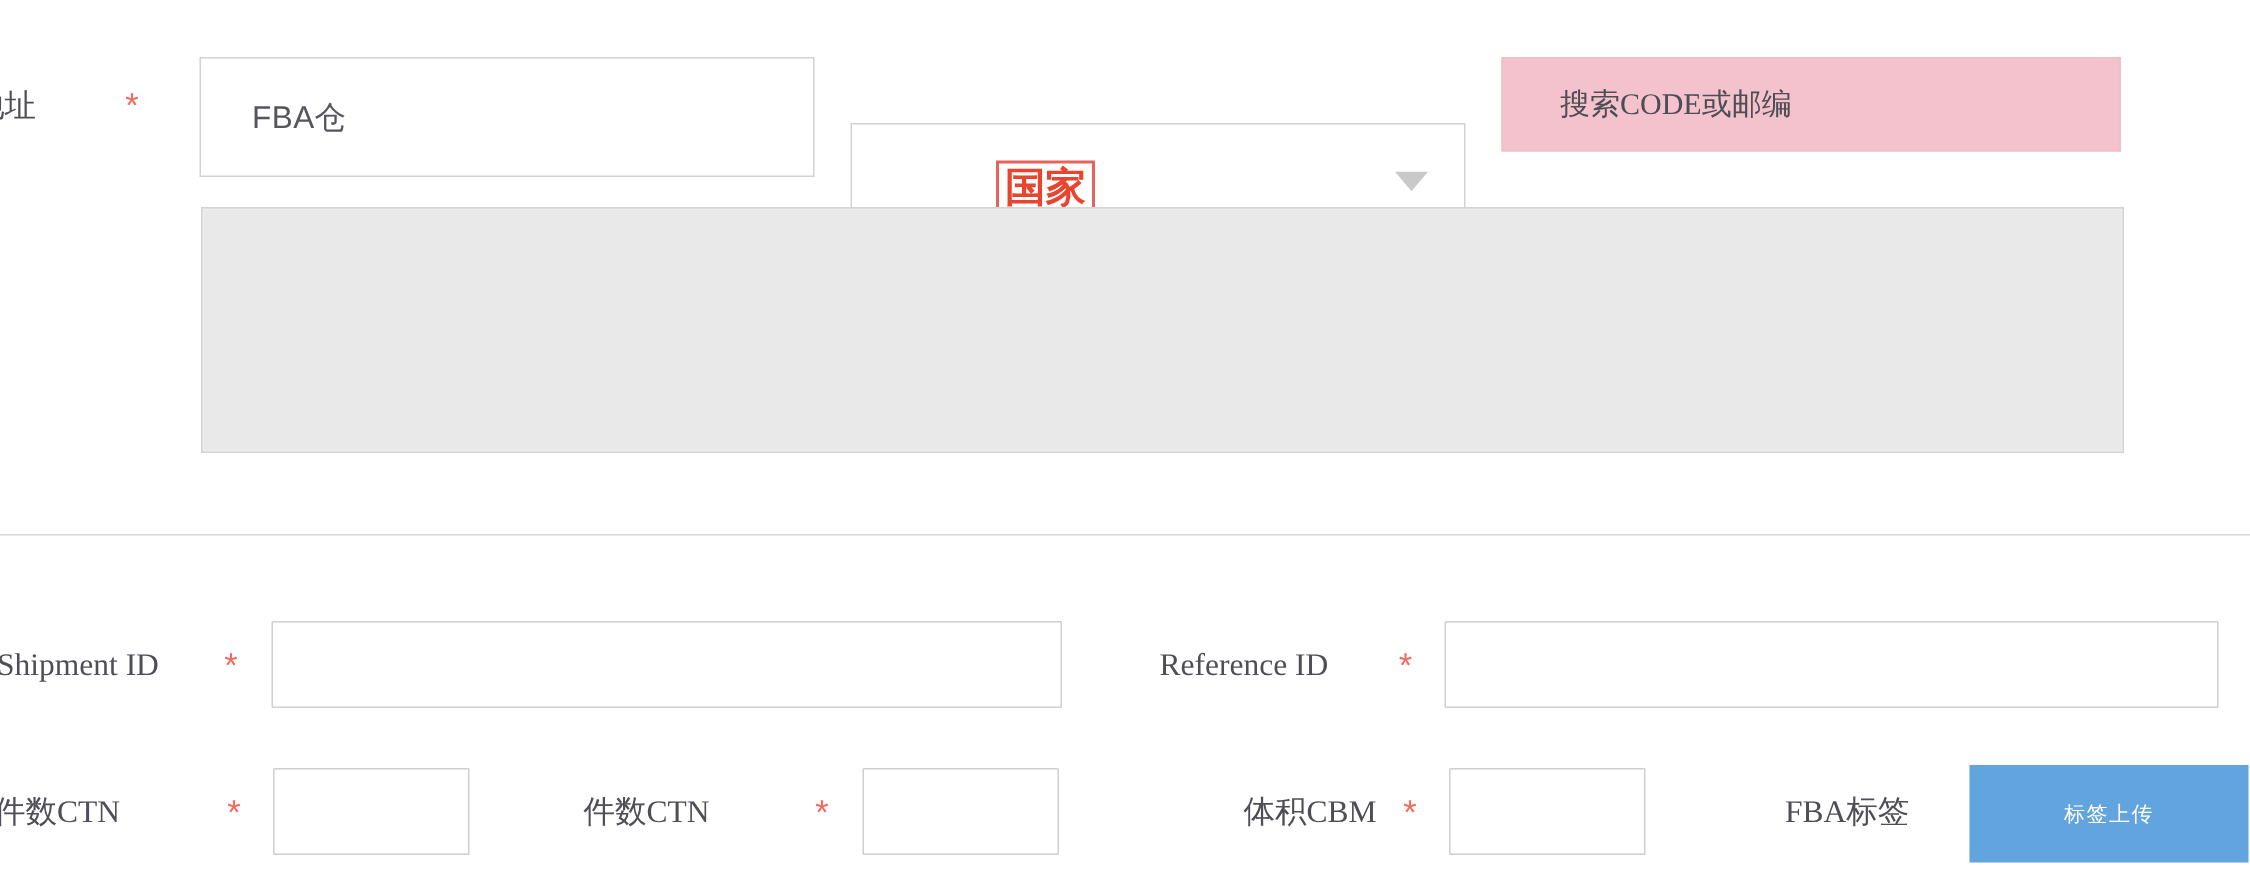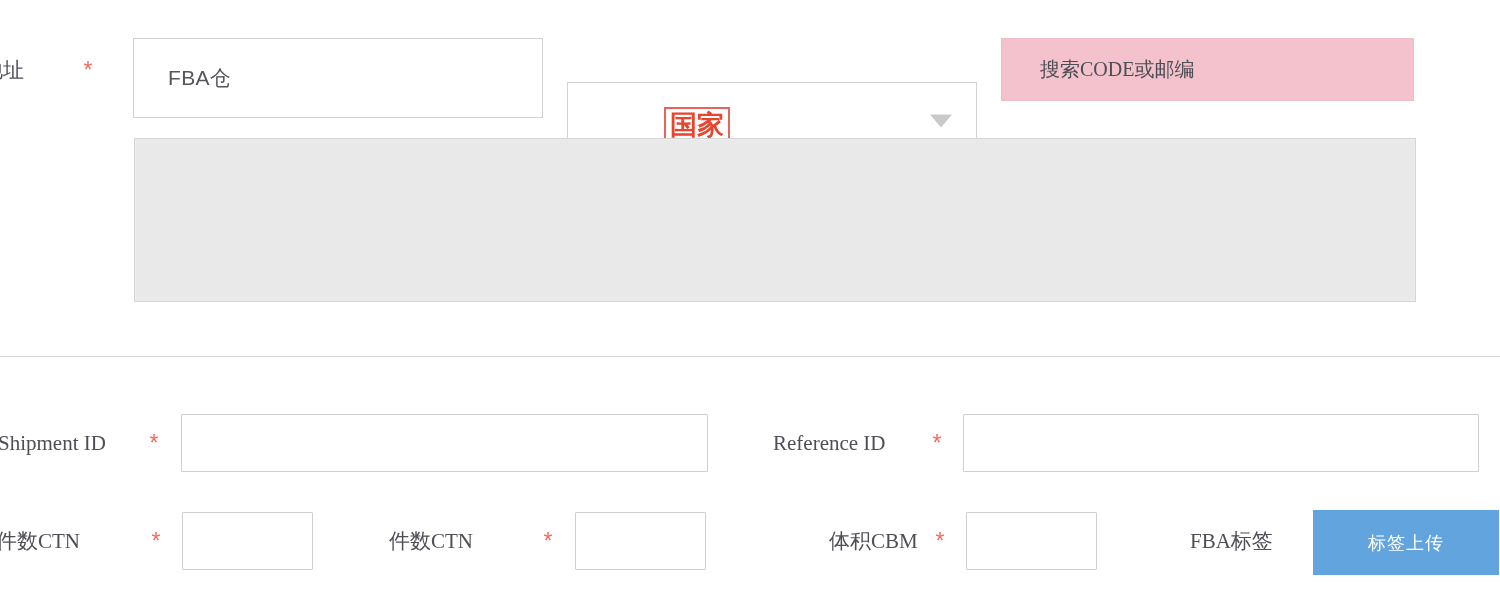--- a/index.html
+++ b/index.html
@@ -139,21 +139,21 @@
   .divider {
     background: #d8d8d8;
     height: 1px;
     width: 100%;
   }
 
   
   .blue-btn {
     background: #62a4dd;
     color: #ffffff;
-    font-size: 18px;
+    font-size: 14px;
     display: flex;
     align-items: center;
     justify-content: center;
     border: none;
     cursor: pointer;
     font-family: "Liberation Serif", serif;
     letter-spacing: 1px;
   }
 </style>
 </head>

